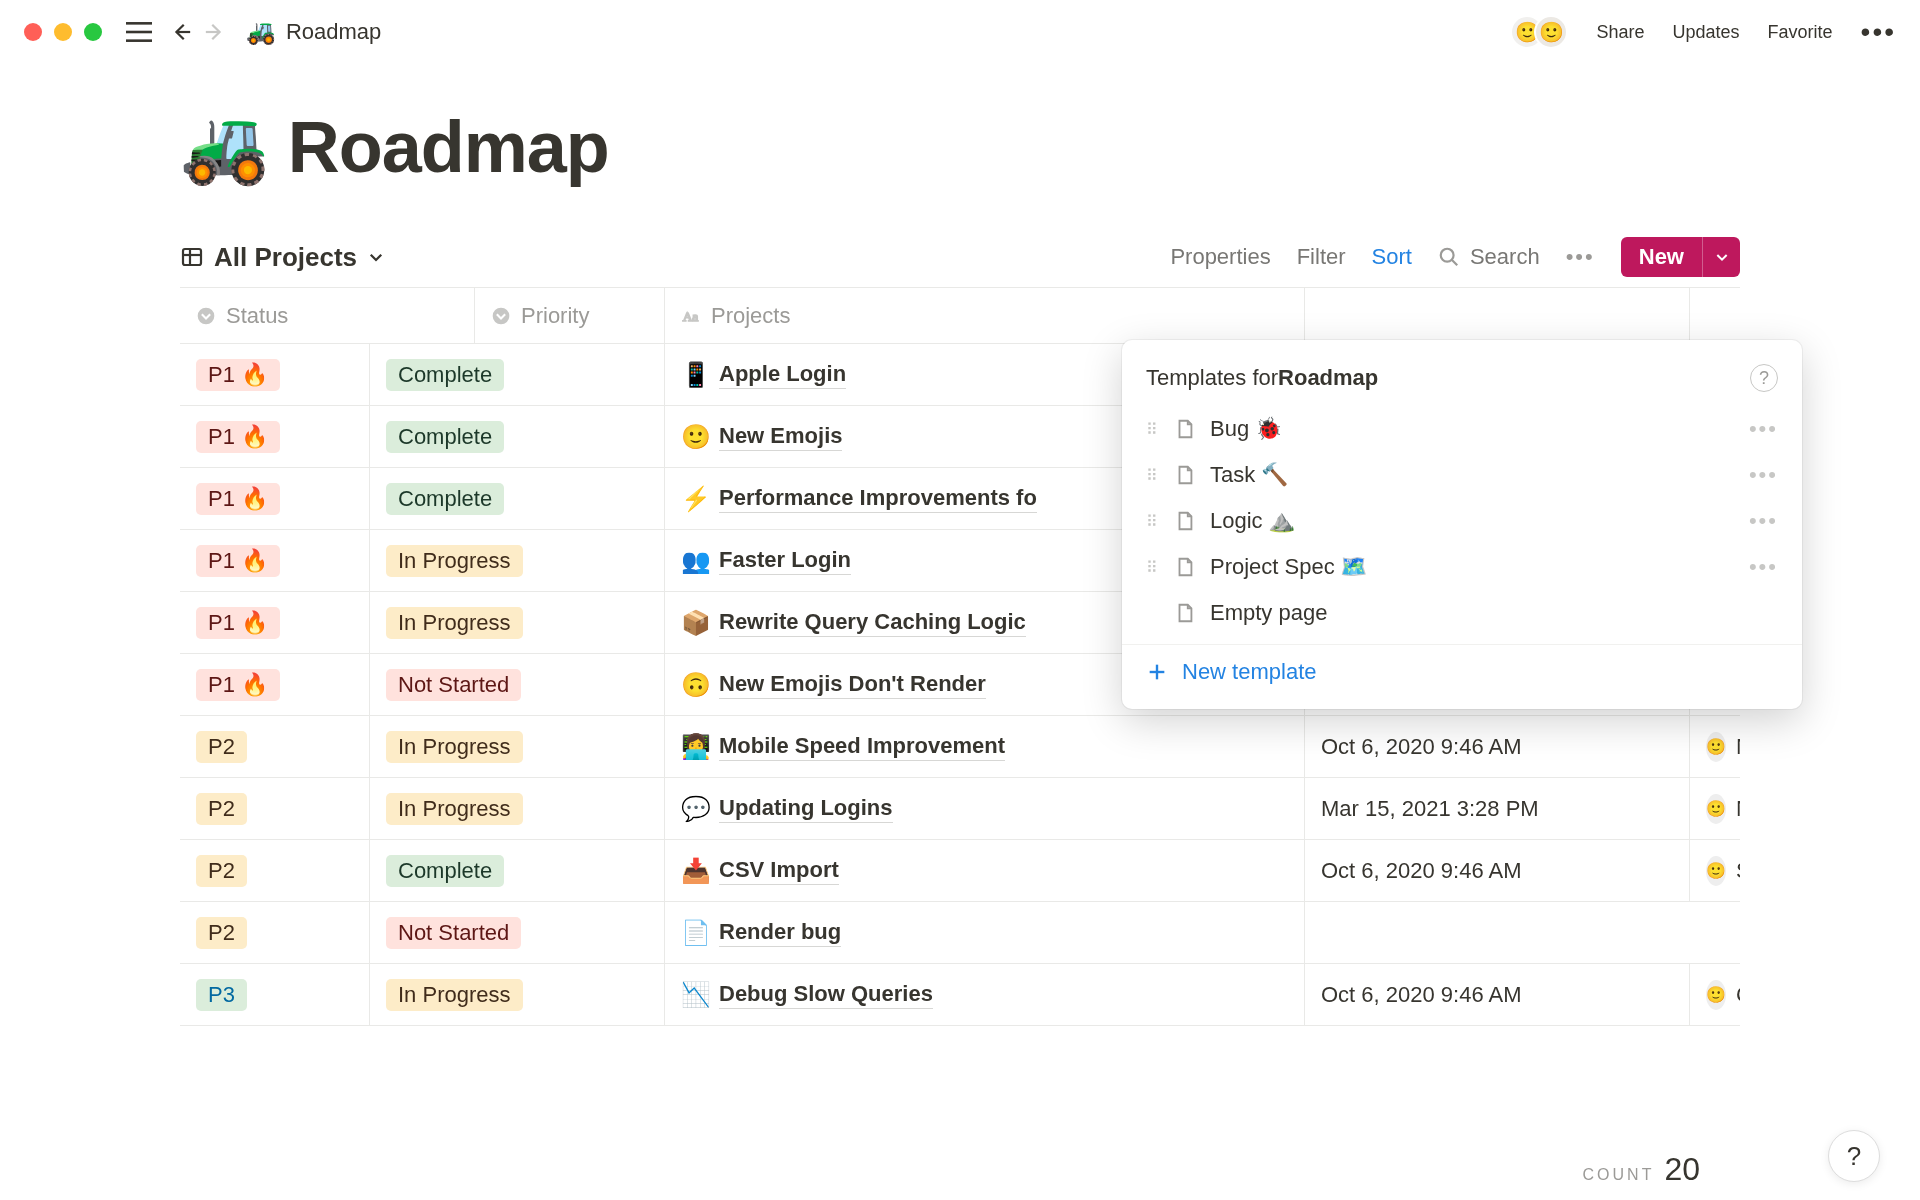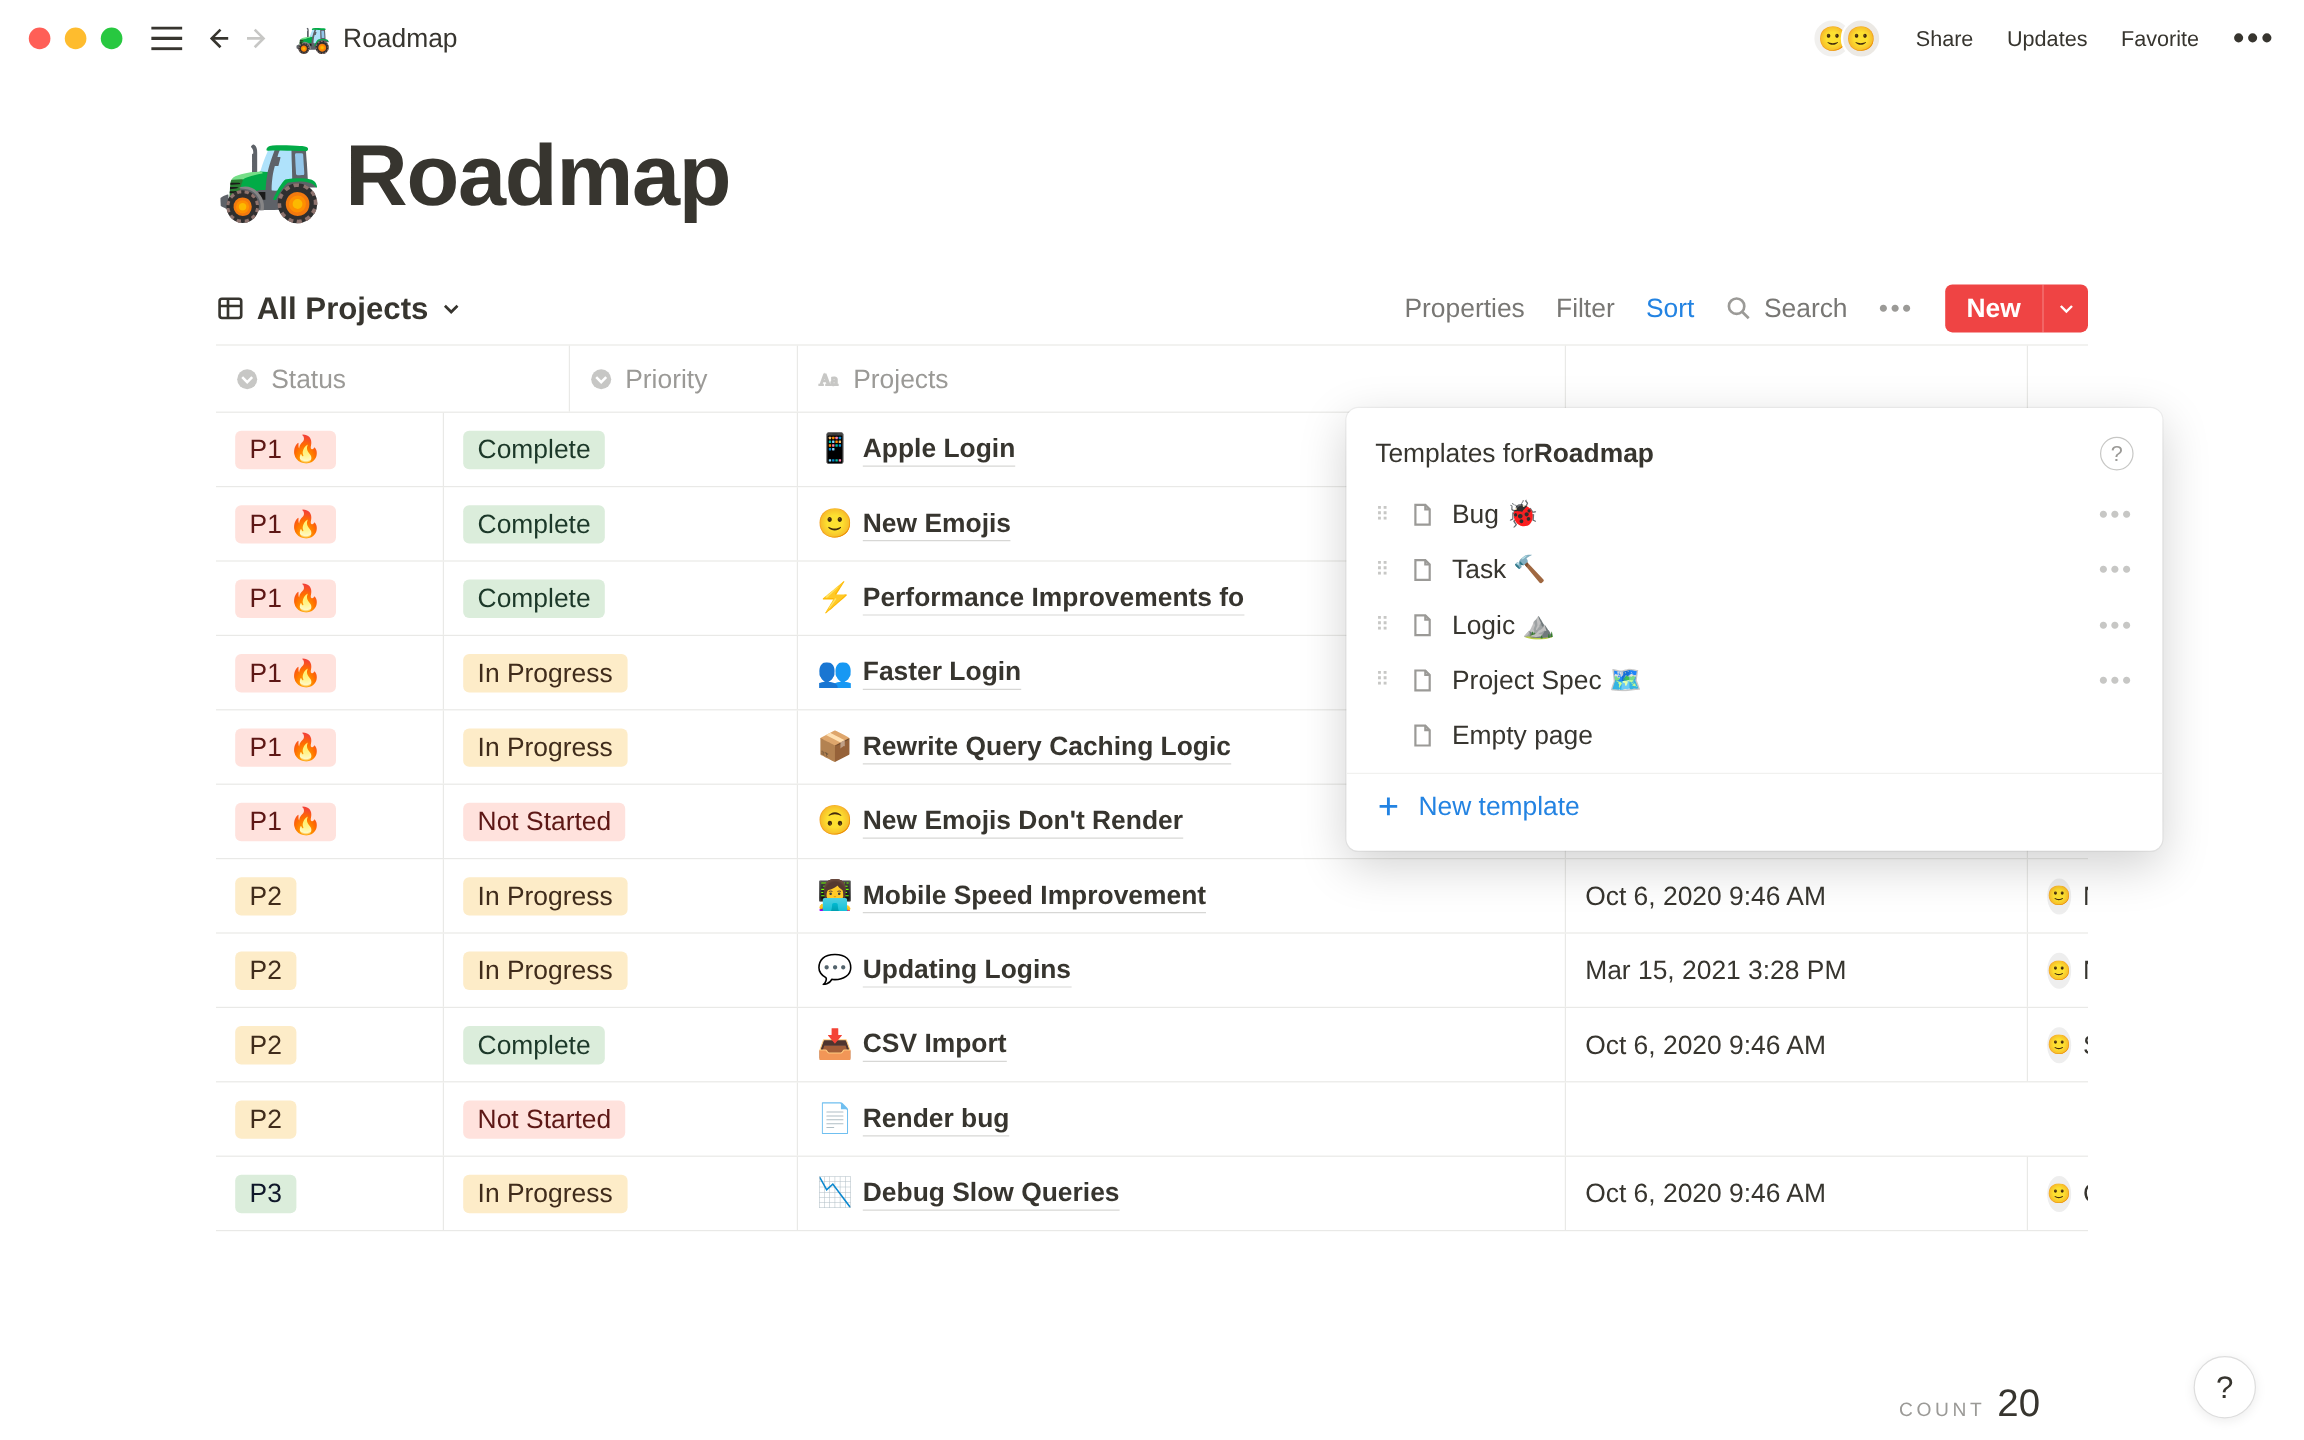--- a/index.html
+++ b/index.html
@@ -136,21 +136,21 @@
   display: flex;
   align-items: center;
   gap: 10px;
   color: #787774;
   cursor: pointer;
 }
 .vb-more { color:#9b9a97; cursor:pointer; letter-spacing:2px; }
 .new-btn {
   display: flex;
   align-items: center;
-  background: #ef4444;
+  background: #be185d;
   color: #fff;
   border-radius: 6px;
   overflow: hidden;
   cursor: pointer;
   height: 40px;
 }
 .new-btn-main {
   padding: 0 18px;
   font-size: 22px;
   font-weight: 600;
@@ -197,21 +197,21 @@
 .pill {
   display: inline-flex;
   align-items: center;
   gap: 6px;
   border-radius: 5px;
   padding: 3px 12px;
   font-size: 22px;
 }
 .pill-p1 { background:#ffe2dd; color:#5d1715; }
 .pill-p2 { background:#fdecc8; color:#402c1b; }
-.pill-p3 { background:#dbeddb; color:#0f172a; }
+.pill-p3 { background:#dbeddb; color:#0369a1; }
 .pill-complete   { background:#dbeddb; color:#1c3829; }
 .pill-inprogress { background:#fdecc8; color:#402c1b; }
 .pill-notstarted { background:#ffe2dd; color:#5d1715; }
 .proj-emoji { font-size: 24px; width:28px; display:inline-block; text-align:center;}
 .proj-name { font-weight:600; border-bottom:1.5px solid #37352f33; padding-bottom:1px;}
 .owner-avatar {
   width:30px; height:30px; border-radius:50%;
   background:#eee; display:inline-flex; align-items:center; justify-content:center;
   font-size:16px;
 }

